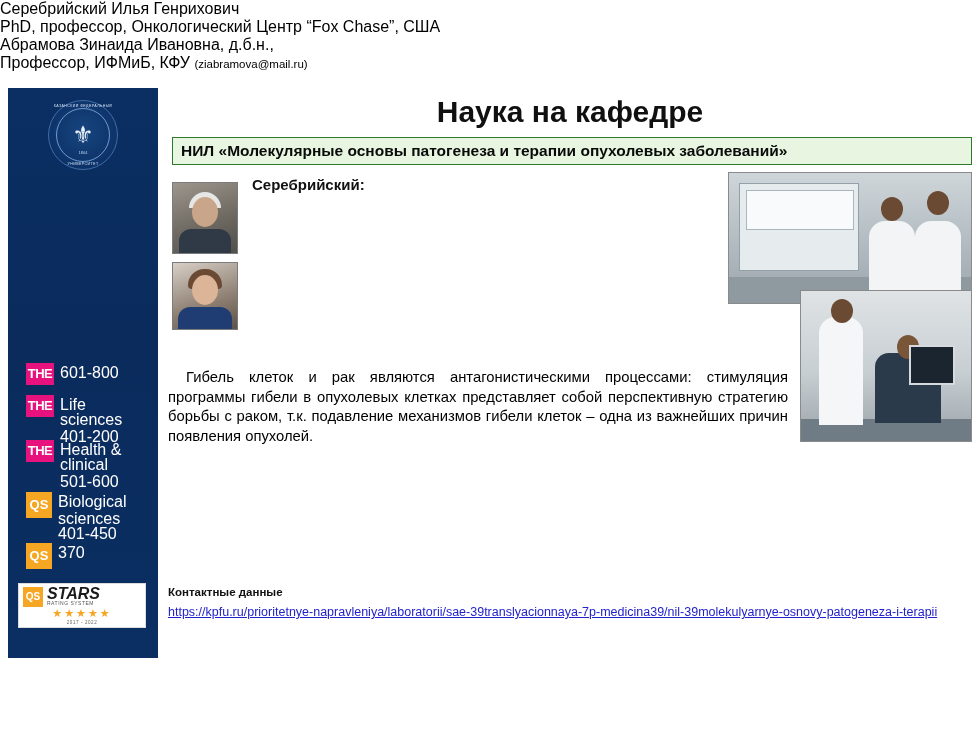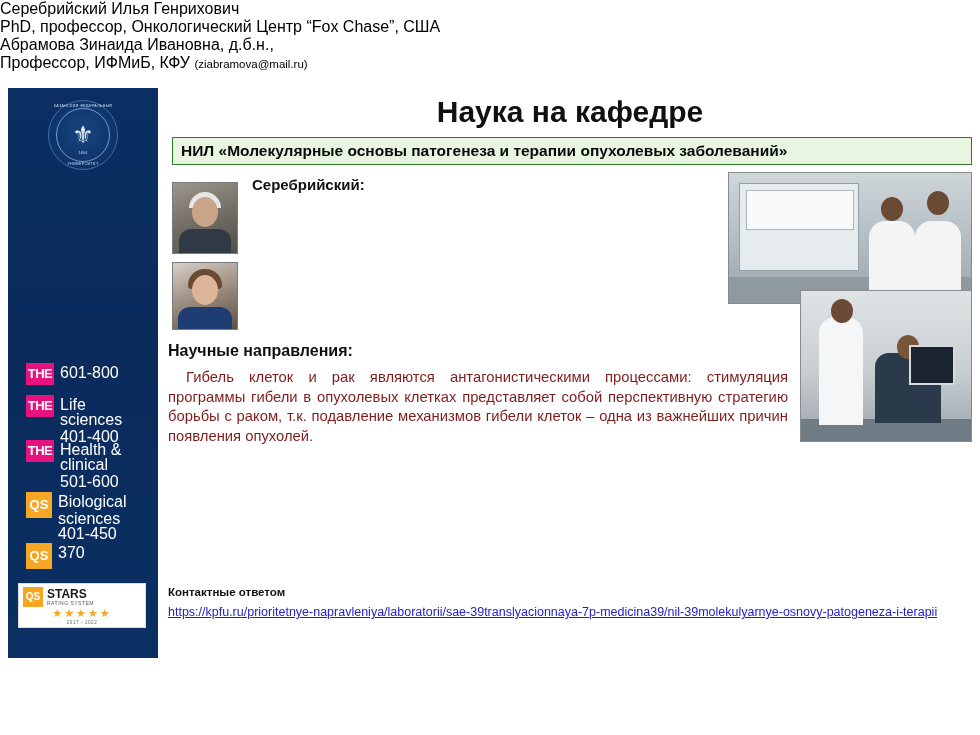--- a/index.html
+++ b/index.html
@@ -96,21 +96,21 @@
     background: #ffffff;
     border: 1px solid #dcdcdc;
     padding: 3px 4px 2px 4px;
   }
   .qs-stars-row { display: flex; align-items: center; }
   .qs-stars-badge {
     width: 20px; height: 20px; background: #f5a623; color:#fff;
     font-size: 10px; font-weight: bold; line-height: 20px; text-align:center;
     margin-right: 4px;
   }
-  .qs-stars-label { font-size: 12px; font-weight: bold; color: #1a1a1a; line-height: 12px; }
+  .qs-stars-label { font-size: 16px; font-weight: bold; color: #1a1a1a; line-height: 12px; font-style: italic; }
   .qs-stars-sub { font-size: 5px; color: #555; letter-spacing: .5px; }
   .qs-stars-glyphs { color: #f5a623; font-size: 11px; letter-spacing: 2px; text-align: center; }
   .qs-stars-footer { font-size: 4.5px; color: #666; text-align: center; letter-spacing: .6px; }
 
   
   #title {
     position: absolute;
     left: 170px; top: 95px;
     width: 800px;
     text-align: center;
@@ -240,21 +240,21 @@
     background: #1b2530; border: 2px solid #d6dade;
   }
 
   
   #directions-heading {
     position: absolute; left: 168px; top: 342px;
     font-size: 16px; font-weight: bold; color: #111;
   }
   #para-1 {
     position: absolute; left: 168px; top: 368px; width: 620px;
-    font-size: 14.8px; line-height: 19.5px; color: #7f1d1d; text-align: justify;
+    font-size: 14.8px; line-height: 19.5px; color: #000000; text-align: justify;
   }
   #para-1 .indent { display: inline-block; width: 18px; }
   #para-2 {
     position: absolute; left: 168px; top: 466px; width: 800px;
     font-size: 14.8px; line-height: 19.5px; color: #111; text-align: justify;
   }
   #para-3 {
     position: absolute; left: 168px; top: 538px; width: 800px;
     font-size: 14.8px; line-height: 19.5px; color: #111; text-align: justify;
   }
@@ -292,21 +292,21 @@
         <div class="the-logo">THE</div>
         <div class="rank-text">601-800</div>
       </div>
     </div>
 
     <div class="rank-block" style="top:307px;">
       <div class="rank-row">
         <div class="the-logo">THE</div>
         <div>
           <div class="rank-text">Life sciences</div>
-          <div class="rank-text">401-400</div>
+          <div class="rank-text">401-200</div>
         </div>
       </div>
     </div>
 
     <div class="rank-block" style="top:352px;">
       <div class="rank-row">
         <div class="the-logo">THE</div>
         <div>
           <div class="rank-text">Health  &amp; clinical</div>
           <div class="rank-text">501-600</div>
@@ -392,26 +392,23 @@
 
   <div id="photo-office">
     <div class="desk"></div>
     <div class="stand-man"></div>
     <div class="stand-head"></div>
     <div class="sit-man"></div>
     <div class="sit-head"></div>
     <div class="monitor"></div>
   </div>
 
-  <div id="directions-heading">
-    <span>Научные направления</span><span>:</span>
-  </div>
 
   <div id="para-1">
     <span class="indent"></span><span>Гибель клеток и рак являются антагонистическими процессами: стимуляция программы гибели в опухолевых клетках представляет собой перспективную стратегию борьбы с раком, т.к. подавление механизмов гибели клеток – одна из важнейших причин появления опухолей.</span>
   </div>
 
 
 
-  <div id="contacts-label">Контактные ответом</div>
+  <div id="contacts-label">Контактные данные</div>
   <a id="contacts-link" href="#">https://kpfu.ru/prioritetnye-napravleniya/laboratorii/sae-39translyacionnaya-7p-medicina39/nil-39molekulyarnye-osnovy-patogeneza-i-terapii</a>
 
 </div>
 
 </body></html>

